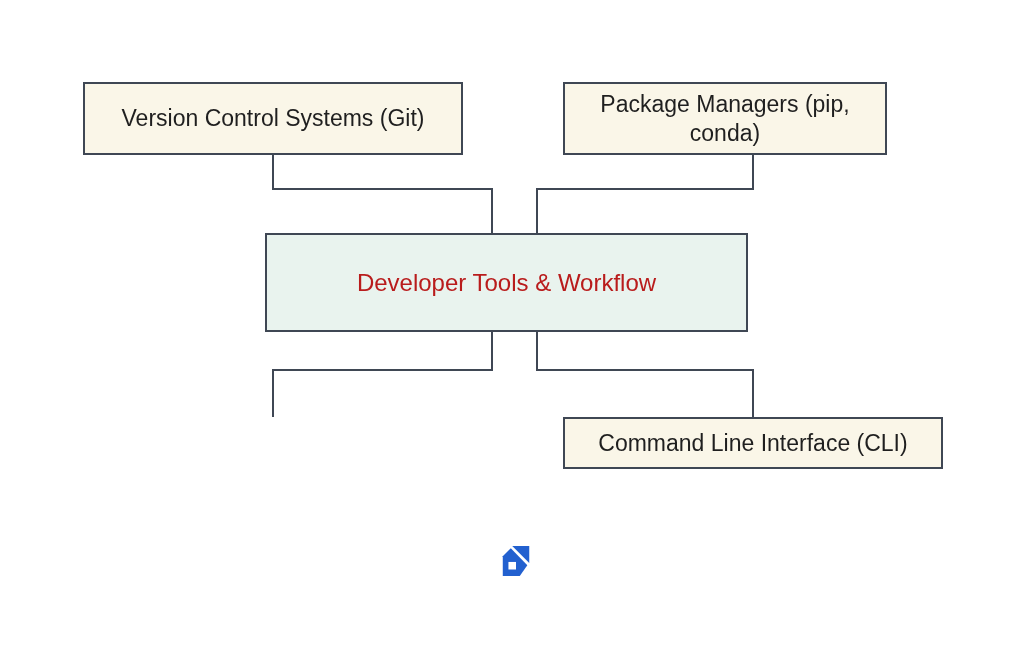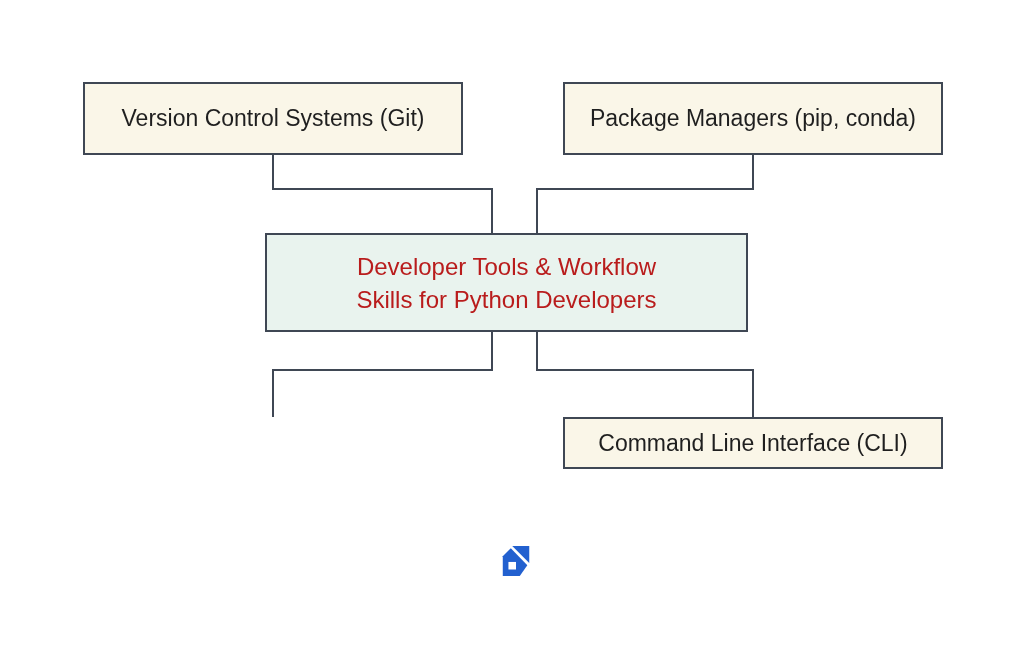--- a/index.html
+++ b/index.html
@@ -34,21 +34,21 @@
     background: var(--node-fill, #faf6e8);
     display: flex;
     align-items: center;
     justify-content: center;
     text-align: center;
     color: var(--text, #1f1f1f);
     font-size: 23px;
     line-height: 1.25;
   }
   .node.tl { left: 83px;  top: 82px;  width: 380px; height: 73px; }
-  .node.tr { left: 563px; top: 82px;  width: 380px; height: 73px; }
+  .node.tr { left: 563px; top: 82px;  width: 324px; height: 73px; }
   .node.bl { left: 83px;  top: 417px; width: 380px; height: 73px; }
   .node.br { left: 563px; top: 417px; width: 380px; height: 52px; }
   .node.center {
     left: 265px; top: 233px; width: 483px; height: 99px;
     background: var(--center-fill, #e9f3ee);
     font-size: 24px;
     font-weight: normal;
     line-height: 33px;
     color: #b91c1c;
     flex-direction: column;
@@ -91,21 +91,20 @@
   <div class="node tl">
     <span>Version Control Systems (Git)</span>
   </div>
 
   <div class="node tr">
     <span>Package Managers (pip, conda)</span>
   </div>
 
   <div class="node center">
     <div>Developer Tools &amp; Workflow</div>
-    <div>Skills for Python Developers</div>
   </div>
 
 
   <div class="node br">
     <span>Command Line Interface (CLI)</span>
   </div>
 
   <div class="footer">
     <svg class="cube" viewBox="0 0 36 38">
       <polygon class="blue" points="14,3 32,3 32,21"></polygon>

